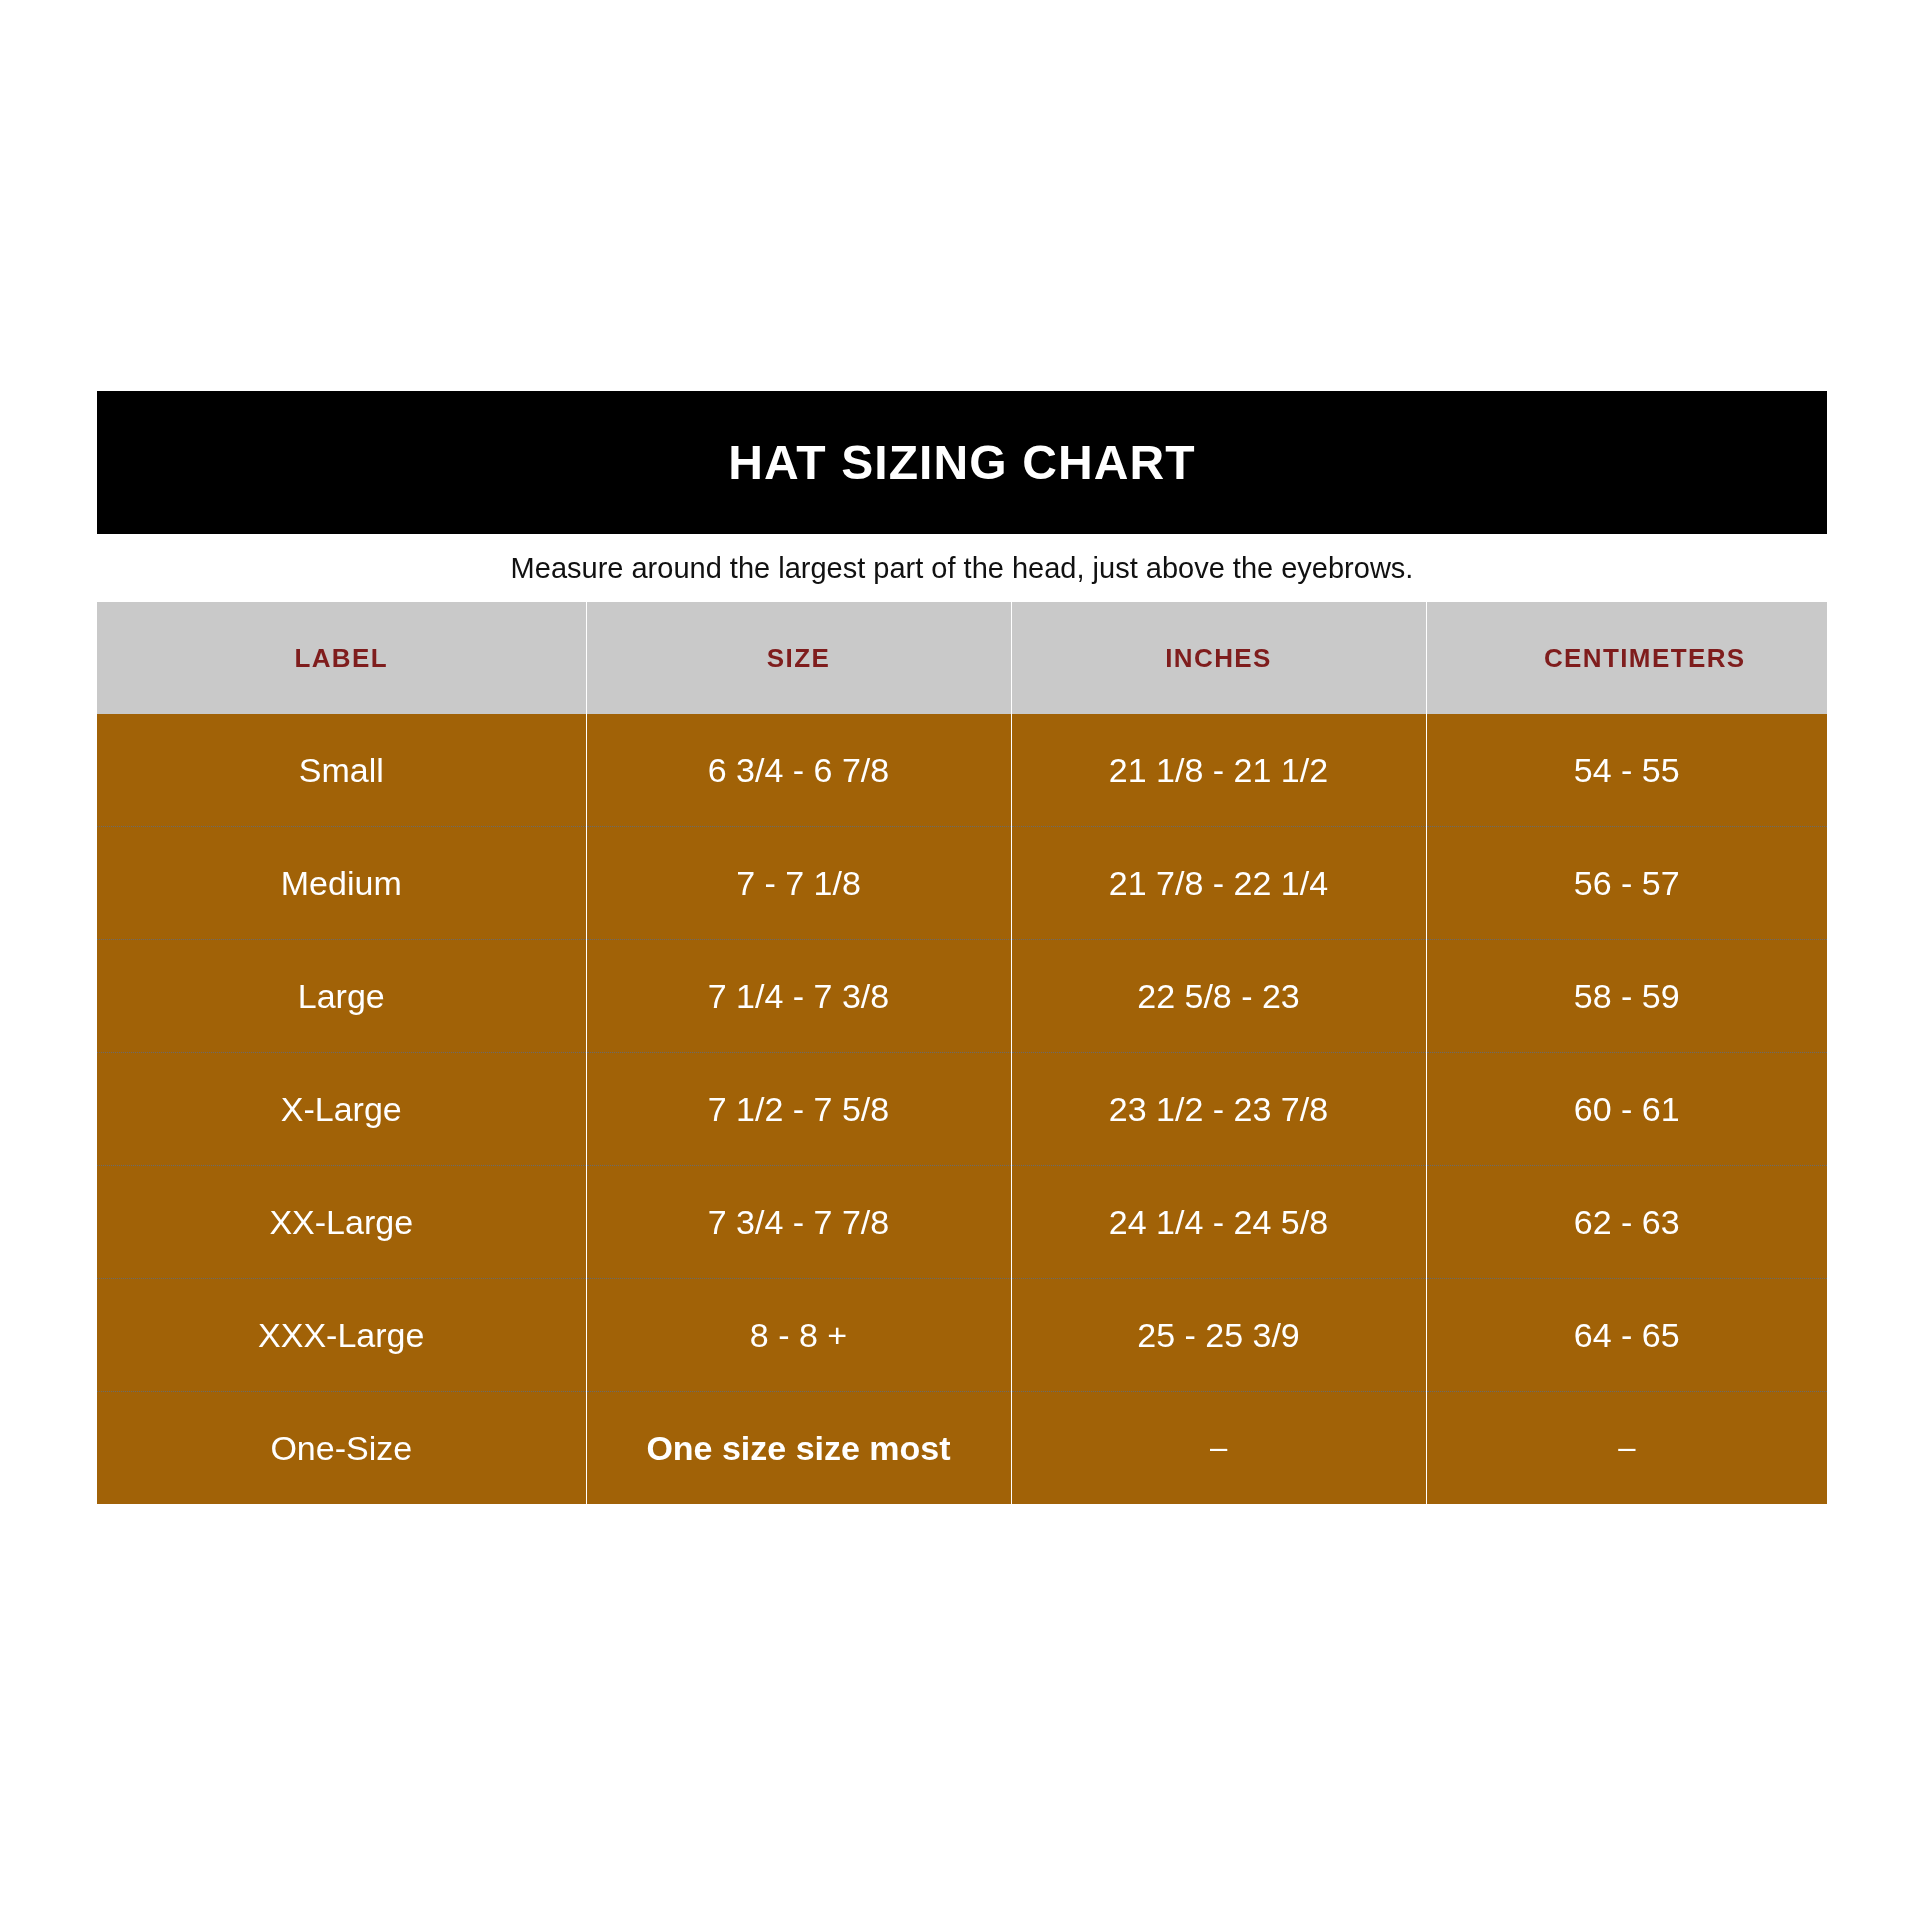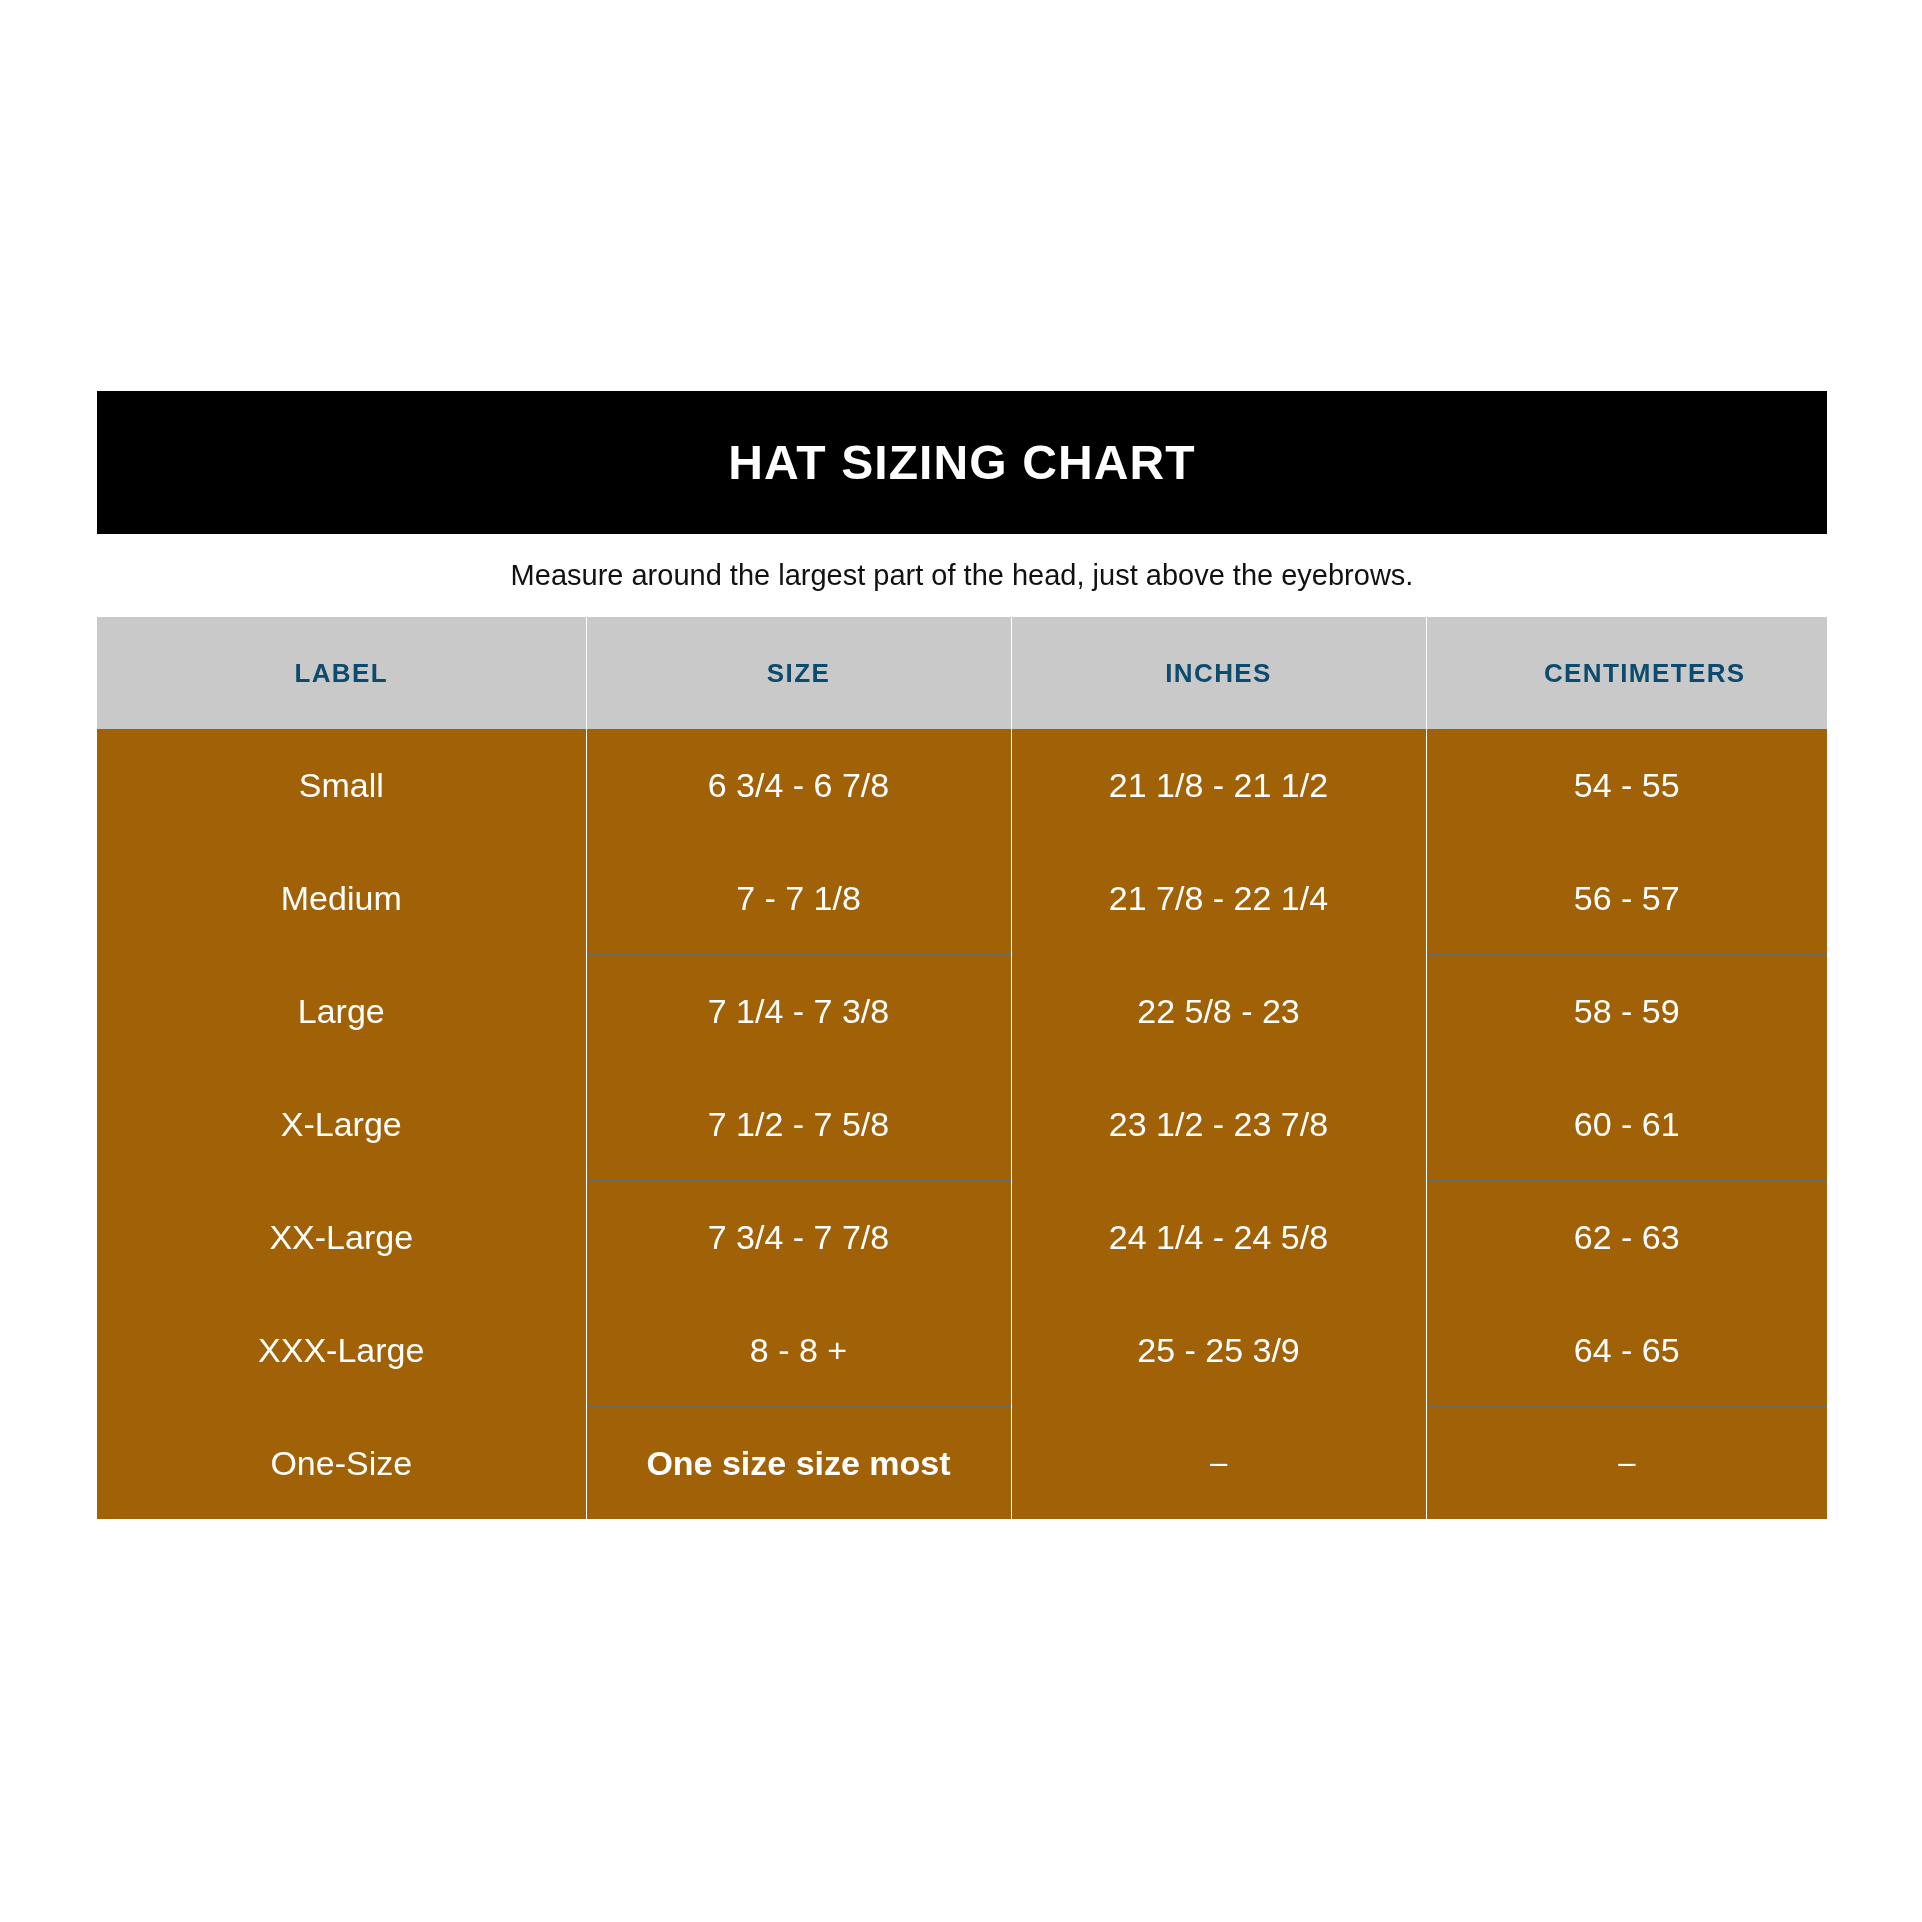--- a/index.html
+++ b/index.html
@@ -38,21 +38,21 @@
   }
   .title-band .title {
     color: #ffffff;
     font-size: 48px;
     font-weight: bold;
     letter-spacing: 1.1px;
     text-align: center;
     font-family: "Liberation Sans", sans-serif;
   }
   .subtitle-band {
-    height: 83px;
+    height: 68px;
     display: flex;
     align-items: center;
     justify-content: center;
     background: #ffffff;
   }
   .subtitle-band .subtitle {
     font-size: 29px;
     color: #111111;
     text-align: center;
     font-family: "Liberation Sans", sans-serif;
@@ -62,21 +62,21 @@
     width: 1730px;
     table-layout: fixed;
   }
   table.size-table col.c0 { width: 489px; }
   table.size-table col.c1 { width: 425px; }
   table.size-table col.c2 { width: 415px; }
   table.size-table col.c3 { width: 401px; }
 
   thead th {
     background: #c9c9c9;
-    color: #0c4a6e;
+    color: #7f1d1d;
     font-size: 26px;
     font-weight: bold;
     letter-spacing: 1.4px;
     height: 110px;
     text-align: center;
     vertical-align: middle;
     border-right: 1.8px solid #ffffff;
     font-family: "Liberation Sans", sans-serif;
   }
   thead th:last-child { border-right: none; padding-left: 37px; }

